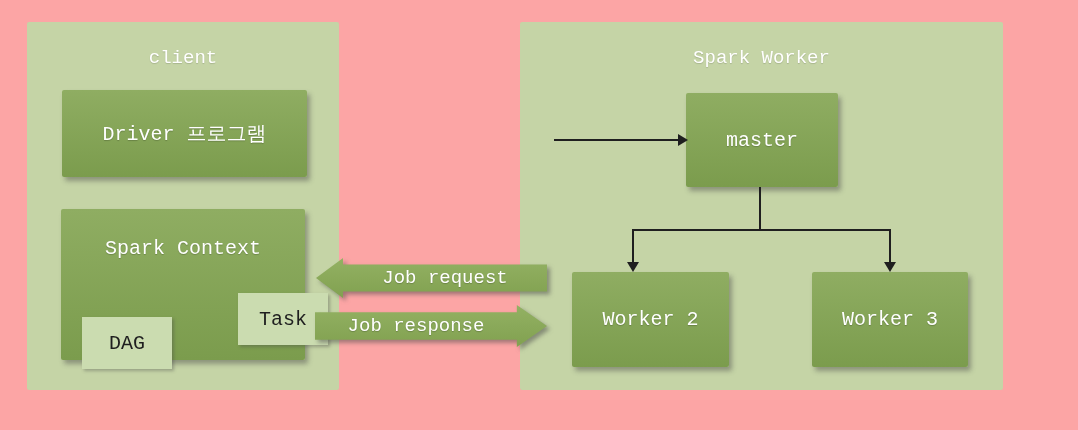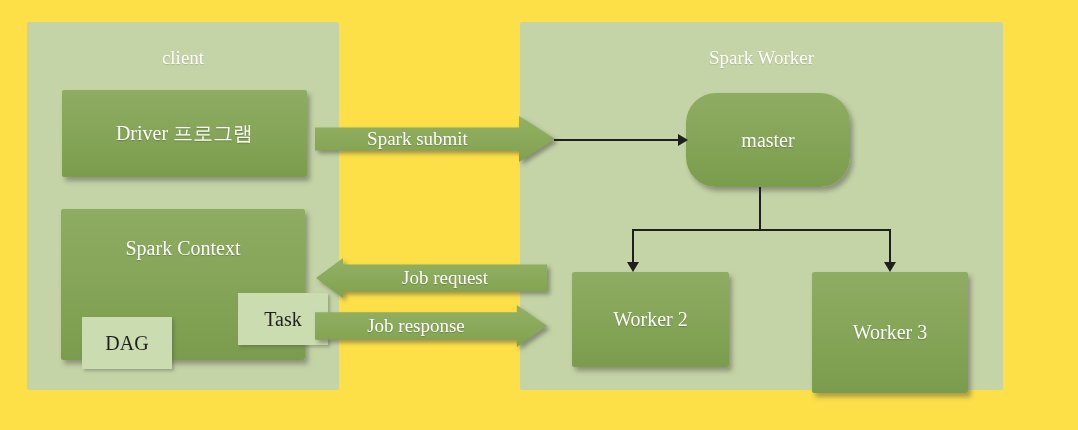--- a/index.html
+++ b/index.html
@@ -1,19 +1,19 @@
 <!DOCTYPE html>
 <html style="--panel-fill: #c5d4a6; --node-fill-top: #8fad62; --node-fill-bottom: #7b9c4d; --subnode-fill: #cbdcb0; --arrow-fill-top: #93b163; --arrow-fill-bottom: #81a150; --connector: #1f1f1f; --label-light: #ffffff; --label-dark: #1f1f1f;"><head>
 <meta charset="utf-8">
 <title></title>
 <style>
   html,body { margin:0; padding:0; background:#ffffff; }
   #canvas {
-    position:relative; width:1078px; height:430px; background:#fde047;
-    font-family:Liberation Serif, serif; overflow:hidden;
+    position:relative; width:1078px; height:430px; background:#fca5a5;
+    font-family:Liberation Mono, monospace; overflow:hidden;
   }
 
   
   .panel { position:absolute; background:var(--panel-fill,#c5d4a6); border-radius:2px; }
   .panel-client  { left:27px;  top:22px; width:312px; height:368px; }
   .panel-cluster { left:520px; top:22px; width:483px; height:368px; }
   .panel-title {
     position:absolute; top:25px; left:0; right:0; text-align:center;
     color:var(--label-light,#ffffff); font-size:19px; line-height:22px;
     text-shadow:0 1px 1px rgba(0,0,0,0.15);
@@ -22,23 +22,23 @@
   
   .node {
     position:absolute; border-radius:2px; color:var(--label-light,#ffffff);
     background:linear-gradient(180deg, var(--node-fill-top,#8fad62), var(--node-fill-bottom,#7b9c4d));
     box-shadow:3px 4px 5px rgba(70,70,70,0.45);
     display:flex; align-items:center; justify-content:center;
     font-size:20px; text-shadow:0 1px 1px rgba(0,0,0,0.2);
   }
   .node-driver  { left:62px;  top:90px;  width:245px; height:87px; }
   .node-context { left:61px;  top:209px; width:244px; height:151px; display:block; }
-  .node-master  { left:686px; top:93px;  width:164px; height:94px;border-radius:30px; }
+  .node-master  { left:686px; top:93px;  width:152px; height:94px; }
   .node-worker2 { left:553px; top:272px; width:157px; height:95px;margin-left:19px; }
-  .node-worker3 { left:812px; top:272px; width:156px; height:121px; }
+  .node-worker3 { left:812px; top:272px; width:156px; height:95px; }
 
   .context-title { position:absolute; top:28px; left:0; right:0; text-align:center; font-size:20px; }
   .subnode {
     position:absolute; background:var(--subnode-fill,#cbdcb0);
     color:var(--label-dark,#1f1f1f); text-shadow:none;
     display:flex; align-items:center; justify-content:center; font-size:20px;
     box-shadow:2px 2px 3px rgba(70,70,70,0.35);
   }
   .subnode-dag  { left:21px;  top:84px; width:90px; height:52px;margin-top:24px; }
   .subnode-task { left:137px; top:84px; width:90px; height:52px;margin-left:40px; }
@@ -106,25 +106,20 @@
   </div>
 
   <div class="node node-worker2">
     <span>Worker 2</span>
   </div>
 
   <div class="node node-worker3">
     <span>Worker 3</span>
   </div>
 
-  <div class="arrow-wrap wrap-submit">
-    <div class="arrow arrow-submit">
-      <span>Spark submit</span>
-    </div>
-  </div>
 
   <div class="arrow-wrap wrap-request">
     <div class="arrow arrow-request">
       <span>Job request</span>
     </div>
   </div>
 
   <div class="arrow-wrap wrap-response">
     <div class="arrow arrow-response">
       <span>Job response</span>

